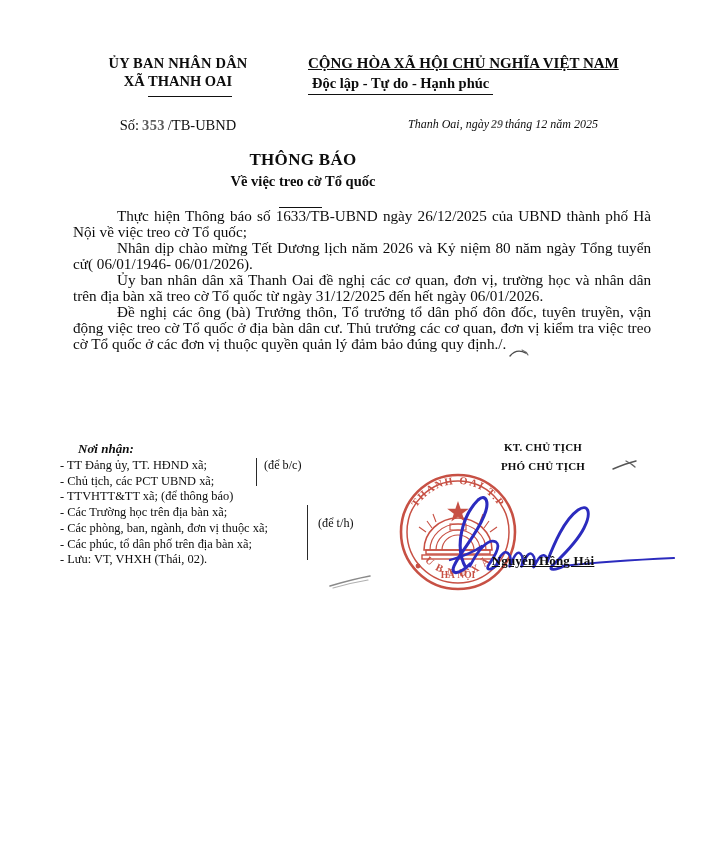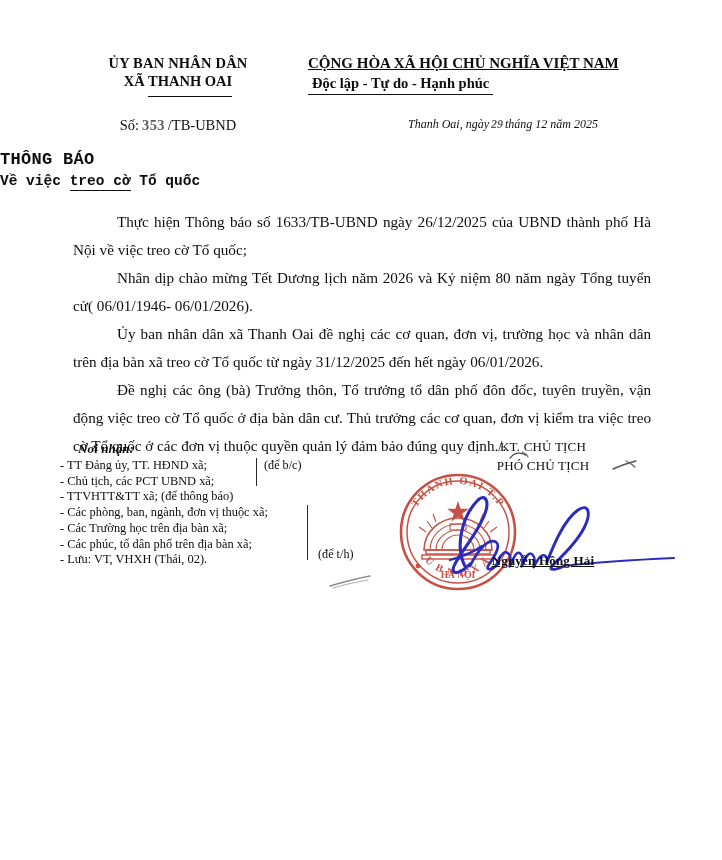--- a/index.html
+++ b/index.html
@@ -110,50 +110,49 @@
     font-style: italic;
     padding: 0 2px;
   }
 
   
   .title-block {
     position: absolute;
     top: 149px;
     left: 0;
     width: 606px;
-    text-align: left;
-    font-family: Liberation Mono, monospace;
+    text-align: center;
   }
   .doc-title {
     font-weight: bold;
     font-size: 17px;
     line-height: 21px;
     letter-spacing: 0.3px;
   }
   .doc-subtitle {
     font-weight: bold;
     font-size: 14.5px;
     line-height: 20px;
     margin-top: 1px;
   }
   .doc-subtitle .ul {
     border-bottom: 1.3px solid #111;
-    padding-bottom: 1px;
+    padding-bottom: 18px;
   }
 
   
   .body-block {
     position: absolute;
     top: 208px;
     left: 73px;
     width: 578px;
   }
   .para {
     font-size: 15.2px;
-    line-height: 28px;
+    line-height: 16px;
     text-align: justify;
     text-indent: 44px;
     margin: 0;
     text-justify: inter-word;
   }
   .para + .para { margin-top: 0px; }
   .endmark {
     position: relative;
     display: inline-block;
   }
@@ -187,40 +186,40 @@
     font-size: 12.4px;
     line-height: 15.7px;
     white-space: nowrap;
   }
   .rec-note {
     position: absolute;
     font-size: 12.2px;
     white-space: nowrap;
   }
   .note-bc { left: 204px; top: 0px; }
-  .note-th { left: 258px; top: 89px; }
+  .note-th { left: 258px; top: 58px; }
   .brk {
     position: absolute;
     width: 0;
     border-left: 1.1px solid #2a2a2a;
   }
   .brk1 { left: 196px; top: 0px; height: 28px; }
   .brk2 { left: 247px; top: 47px; height: 55px; }
 
   
   .sign-block {
     position: absolute;
     top: 438px;
     left: 398px;
     width: 290px;
     text-align: center;
   }
   .sign-role1, .sign-role2 {
-    font-weight: normal;
-    font-size: 13px;
+    font-weight: bold;
+    font-size: 11px;
     line-height: 18.5px;
     letter-spacing: 0.2px;
   }
   .sign-name {
     font-weight: bold;
     font-size: 13px;
     margin-top: 78px;
     position: relative;
     z-index: 5;
     letter-spacing: 0.2px;
@@ -293,22 +292,22 @@
             <path d="M14 3 C17 4, 19 6, 20 8" stroke="#6a6a6a" stroke-width="1.1" fill="none" stroke-linecap="round"></path>
           </svg></span></p>
   </div>
 
   <div class="recipients">
     <div class="rec-title">Nơi nhận:</div>
     <ul class="rec-list">
       <li>- TT Đảng ủy, TT. HĐND xã;</li>
       <li>- Chủ tịch, các PCT UBND xã;</li>
       <li>- TTVHTT&amp;TT xã; (để thông báo)</li>
+      <li>- Các Trường học trên địa bàn xã;</li>
       <li>- Các phòng, ban, ngành, đơn vị thuộc xã;</li>
-      <li>- Các Trường học trên địa bàn xã;</li>
       <li>- Các phúc, tổ dân phố trên địa bàn xã;</li>
       <li>- Lưu: VT, VHXH (Thái, 02).</li>
       <span class="brk brk1"></span>
       <span class="brk brk2"></span>
       <span class="rec-note note-bc">(để b/c)</span>
       <span class="rec-note note-th">(để t/h)</span>
       <span class="strike-mark">
         <svg width="46" height="18" viewBox="0 0 46 18">
             <path d="M2 13 C12 10, 26 6, 42 3" stroke="#8a8a8a" stroke-width="1.6" fill="none" stroke-linecap="round"></path>
             <path d="M5 15 C15 12, 28 9, 40 7" stroke="#b0b0b0" stroke-width="1.2" fill="none" stroke-linecap="round"></path>

